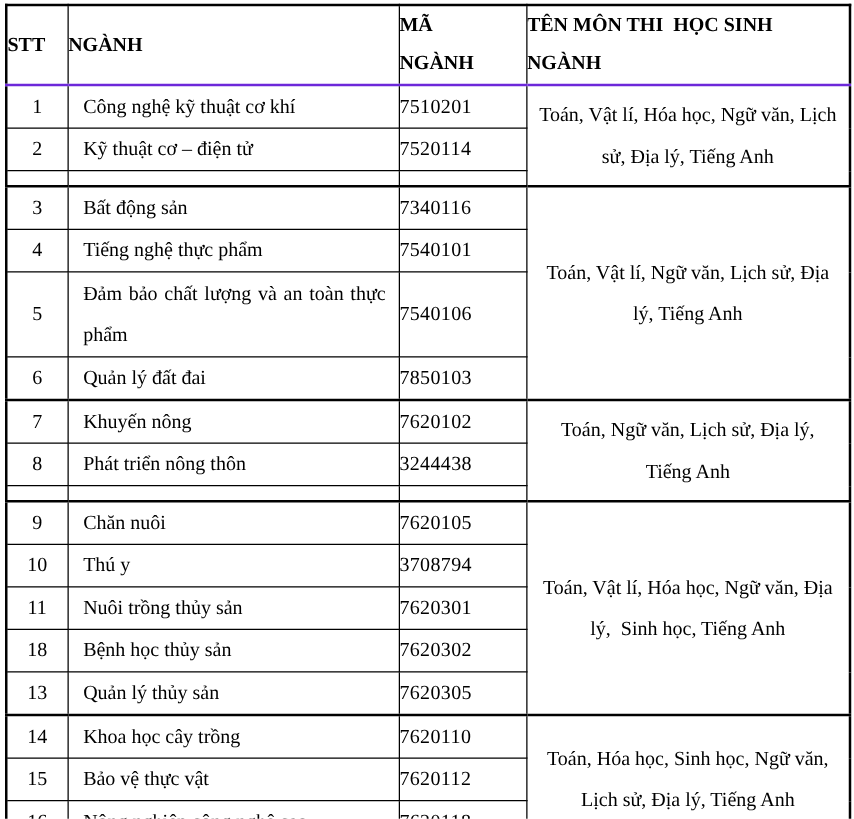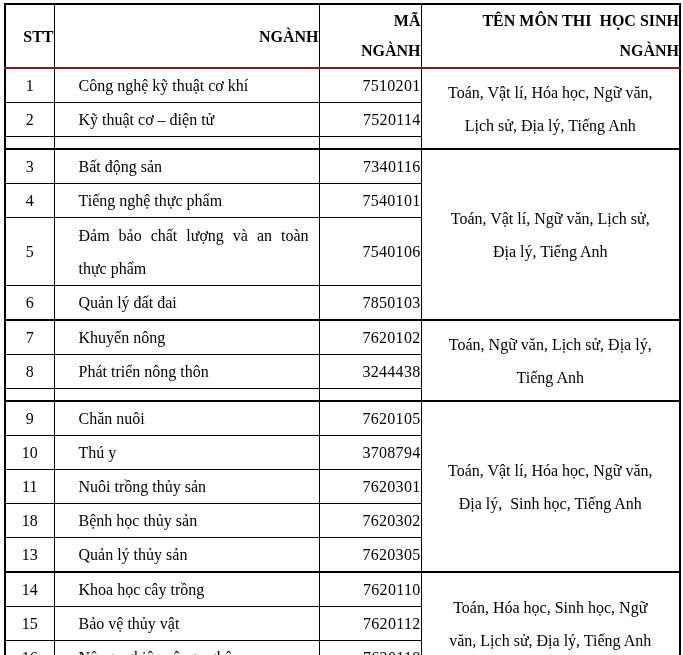--- a/index.html
+++ b/index.html
@@ -28,36 +28,36 @@
     border: 1px solid #000000;
     font-size: 16px;
     line-height: 33px;
     vertical-align: middle;
     padding: 0;
     overflow: hidden;
   }
   tr.hdr th {
     height: 62px;
     font-weight: bold;
-    text-align: right;
-    border-bottom: 2px solid #7f1d1d;
+    text-align: left;
+    border-bottom: 2px solid #6d28d9;
   }
   .hline { display: block; line-height: 30px; white-space: pre-wrap; }
 
   td.stt  { text-align: center; }
-  td.code { text-align: right; letter-spacing: 0.3px; }
+  td.code { text-align: left; letter-spacing: 0.3px; }
   td.nganh {
     text-align: justify;
-    padding: 0 10px 0 24px;
+    padding: 0 10px 0 12px;
     margin-top: 23px;
   }
   td.subj {
     text-align: center;
     white-space: pre-wrap;
-    padding: 0 24px;
+    padding: 0 8px;
   }
 
   tr.rw td   { height: 25px; }
   tr.h33 td  { height: 33px; }
   tr.h27 td  { height: 27px; font-family: Liberation Serif, serif; }
   tr.h30 td  { height: 30px; }
   tr.h67 td  { height: 67px; }
   tr.sp td   { height: 11px; padding: 0; }
 
   
@@ -172,21 +172,21 @@
   </tr>
 
   <tr class="rw h27 grp">
     <td class="stt">14</td>
     <td class="nganh">Khoa học cây trồng</td>
     <td class="code">7620110</td>
     <td class="subj" rowspan="3">Toán, Hóa học, Sinh học, Ngữ văn, Lịch sử, Địa lý, Tiếng Anh</td>
   </tr>
   <tr class="rw h27">
     <td class="stt">15</td>
-    <td class="nganh">Bảo vệ thủy vật</td>
+    <td class="nganh">Bảo vệ thực vật</td>
     <td class="code">7620112</td>
   </tr>
   <tr class="rw h27">
     <td class="stt">16</td>
     <td class="nganh">Nông nghiệp công nghệ cao</td>
     <td class="code">7620118</td>
   </tr>
 
 </tbody>
   </table>

